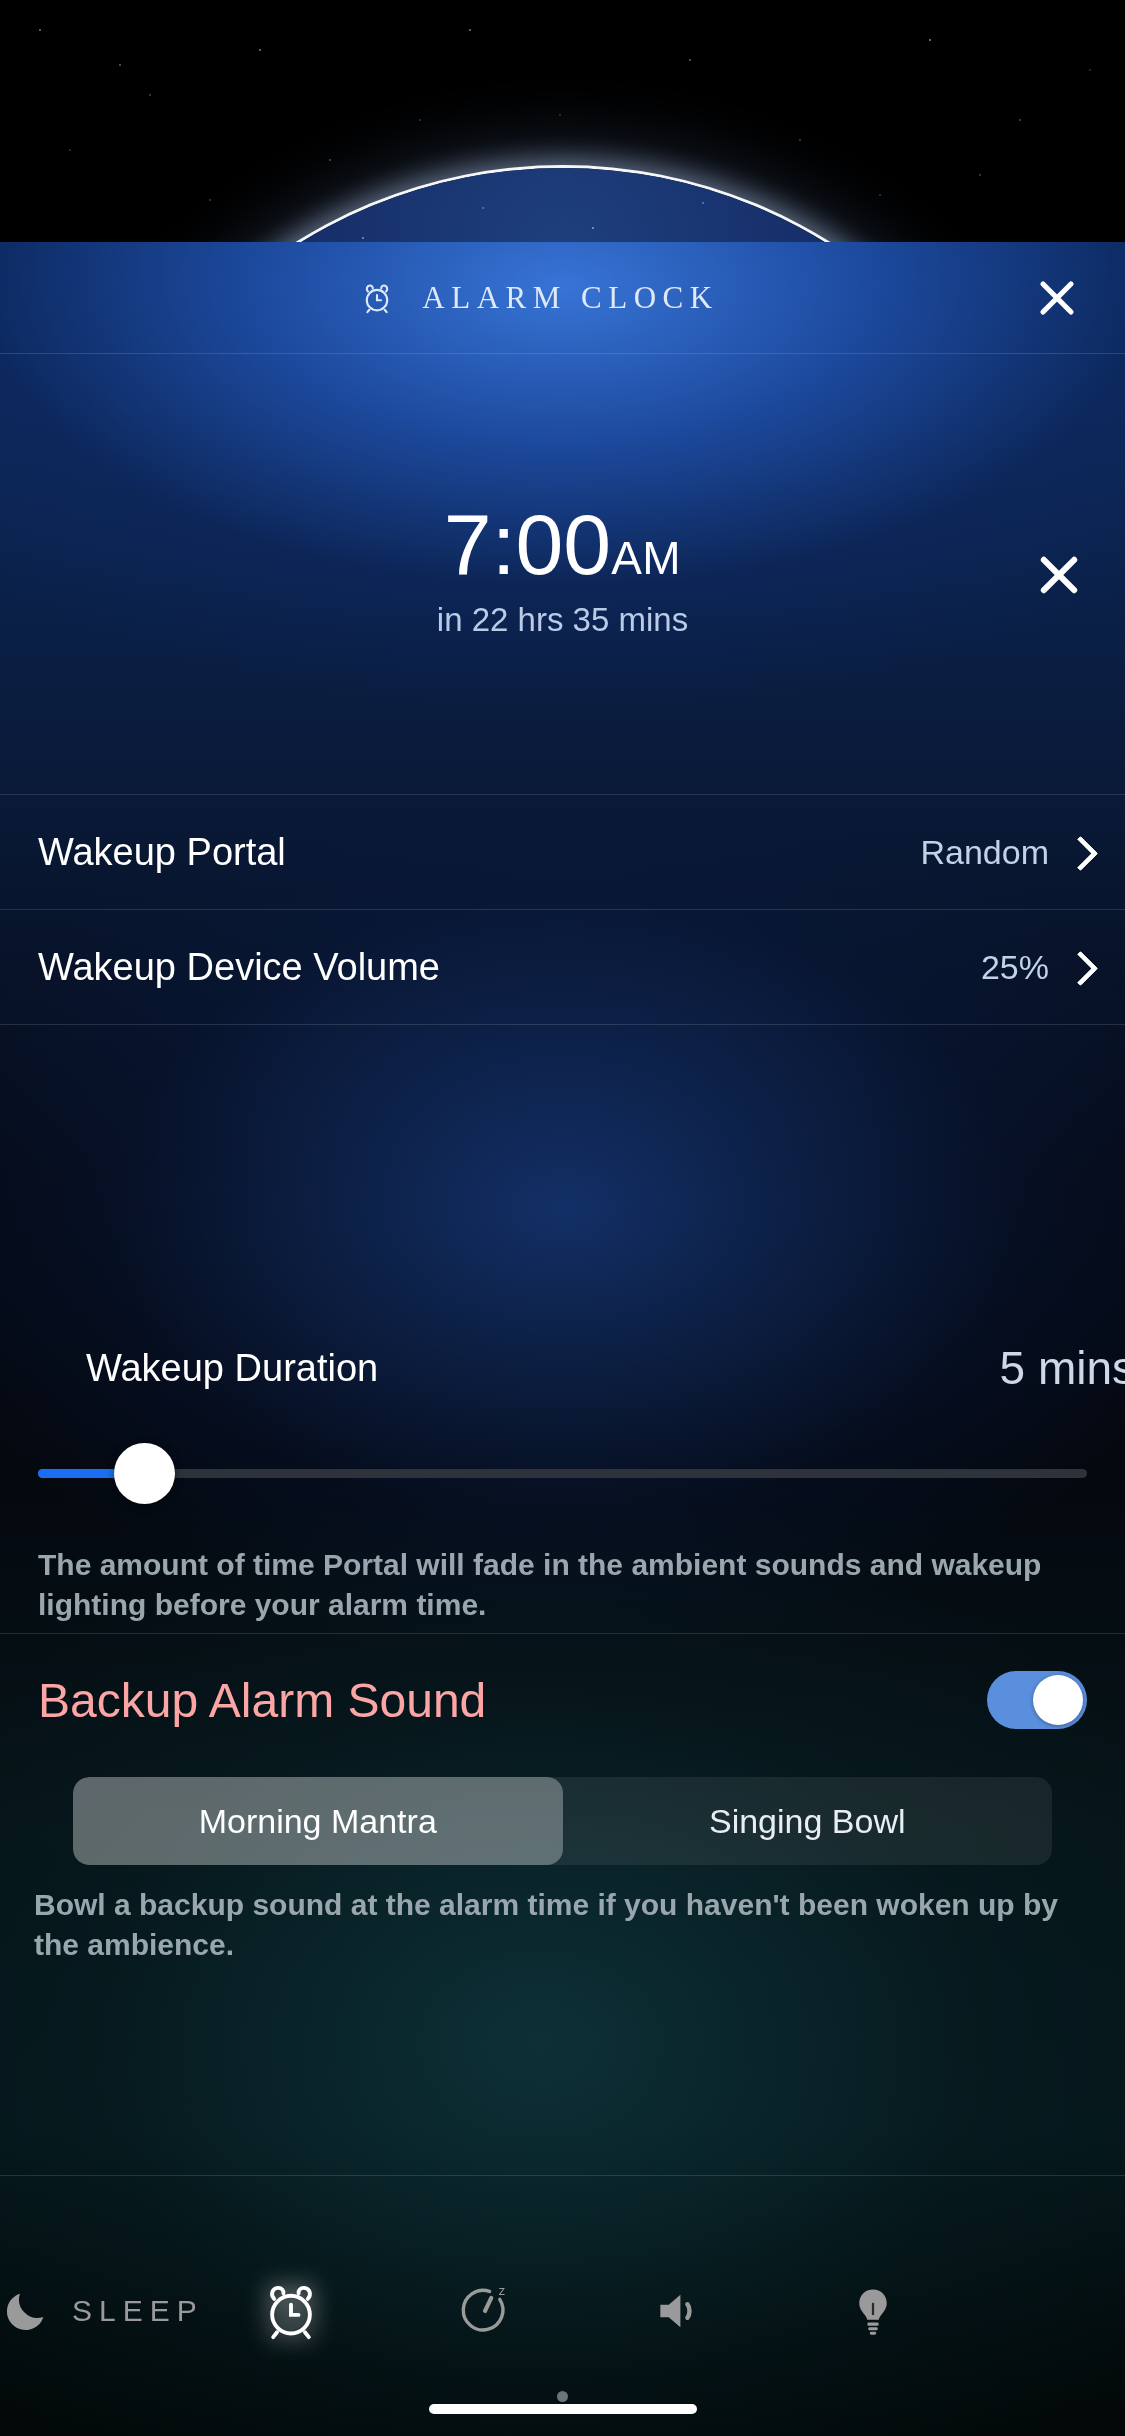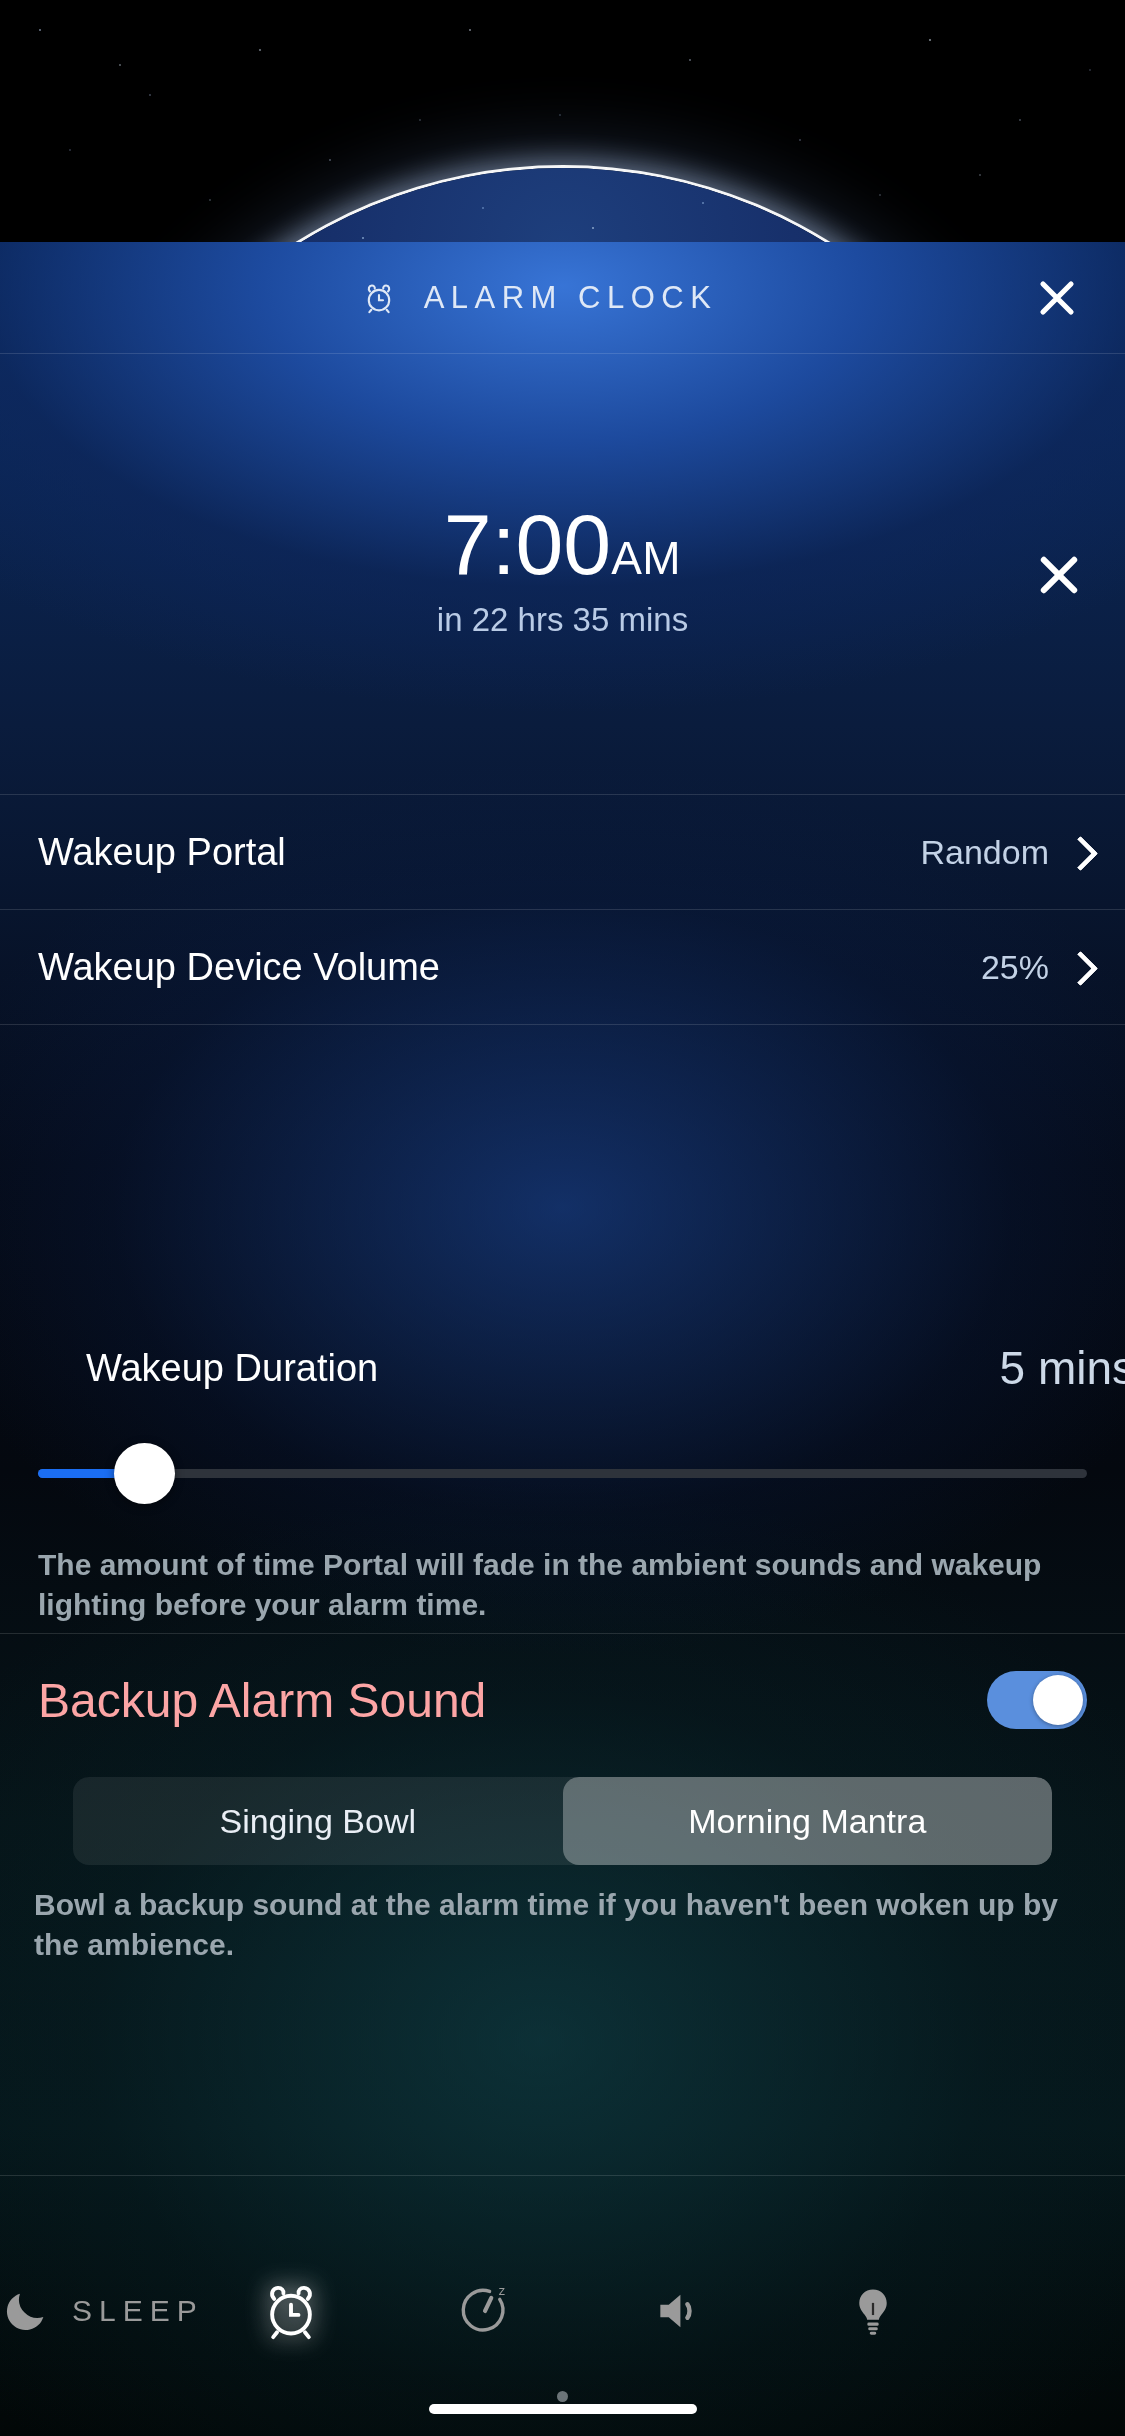--- a/index.html
+++ b/index.html
@@ -96,20 +96,21 @@
   
   .header {
     position:absolute; left:0; top:0;
     width:1125px; height:112px;
   }
   .header-title {
     position:absolute; left:0; top:0;
     width:1079px; height:112px;
     display:flex; align-items:center; justify-content:center;
     gap:28px;
+    font-family:Liberation Serif, serif;
   }
   .header-title .txt {
     font-size:31px;
     letter-spacing:6.5px;
     color:#dfe8f6;
     font-weight:400;
   }
   .clock-emoji {
     width:34px; height:34px;
     position:relative;
@@ -416,22 +417,22 @@
     <div class="divider" style="top:1391px;"></div>
 
     <div class="backup-sect">
       <div class="backup-head">
         <span class="label">Backup Alarm Sound</span>
         <span class="toggle">
           <span class="knob"></span>
         </span>
       </div>
       <div class="segmented">
+        <div class="seg active">Morning Mantra</div>
         <div class="seg">Singing Bowl</div>
-        <div class="seg active">Morning Mantra</div>
       </div>
     </div>
     <div class="note" style="left:34px; top:1643px; width:1060px;">Bowl a backup sound at the alarm time if you haven't been woken up by the ambience.</div>
     <div class="divider" style="top:1933px;"></div>
 
     <div class="tabbar">
       <div class="tabs">
 
         <div class="tab">
           <span>

